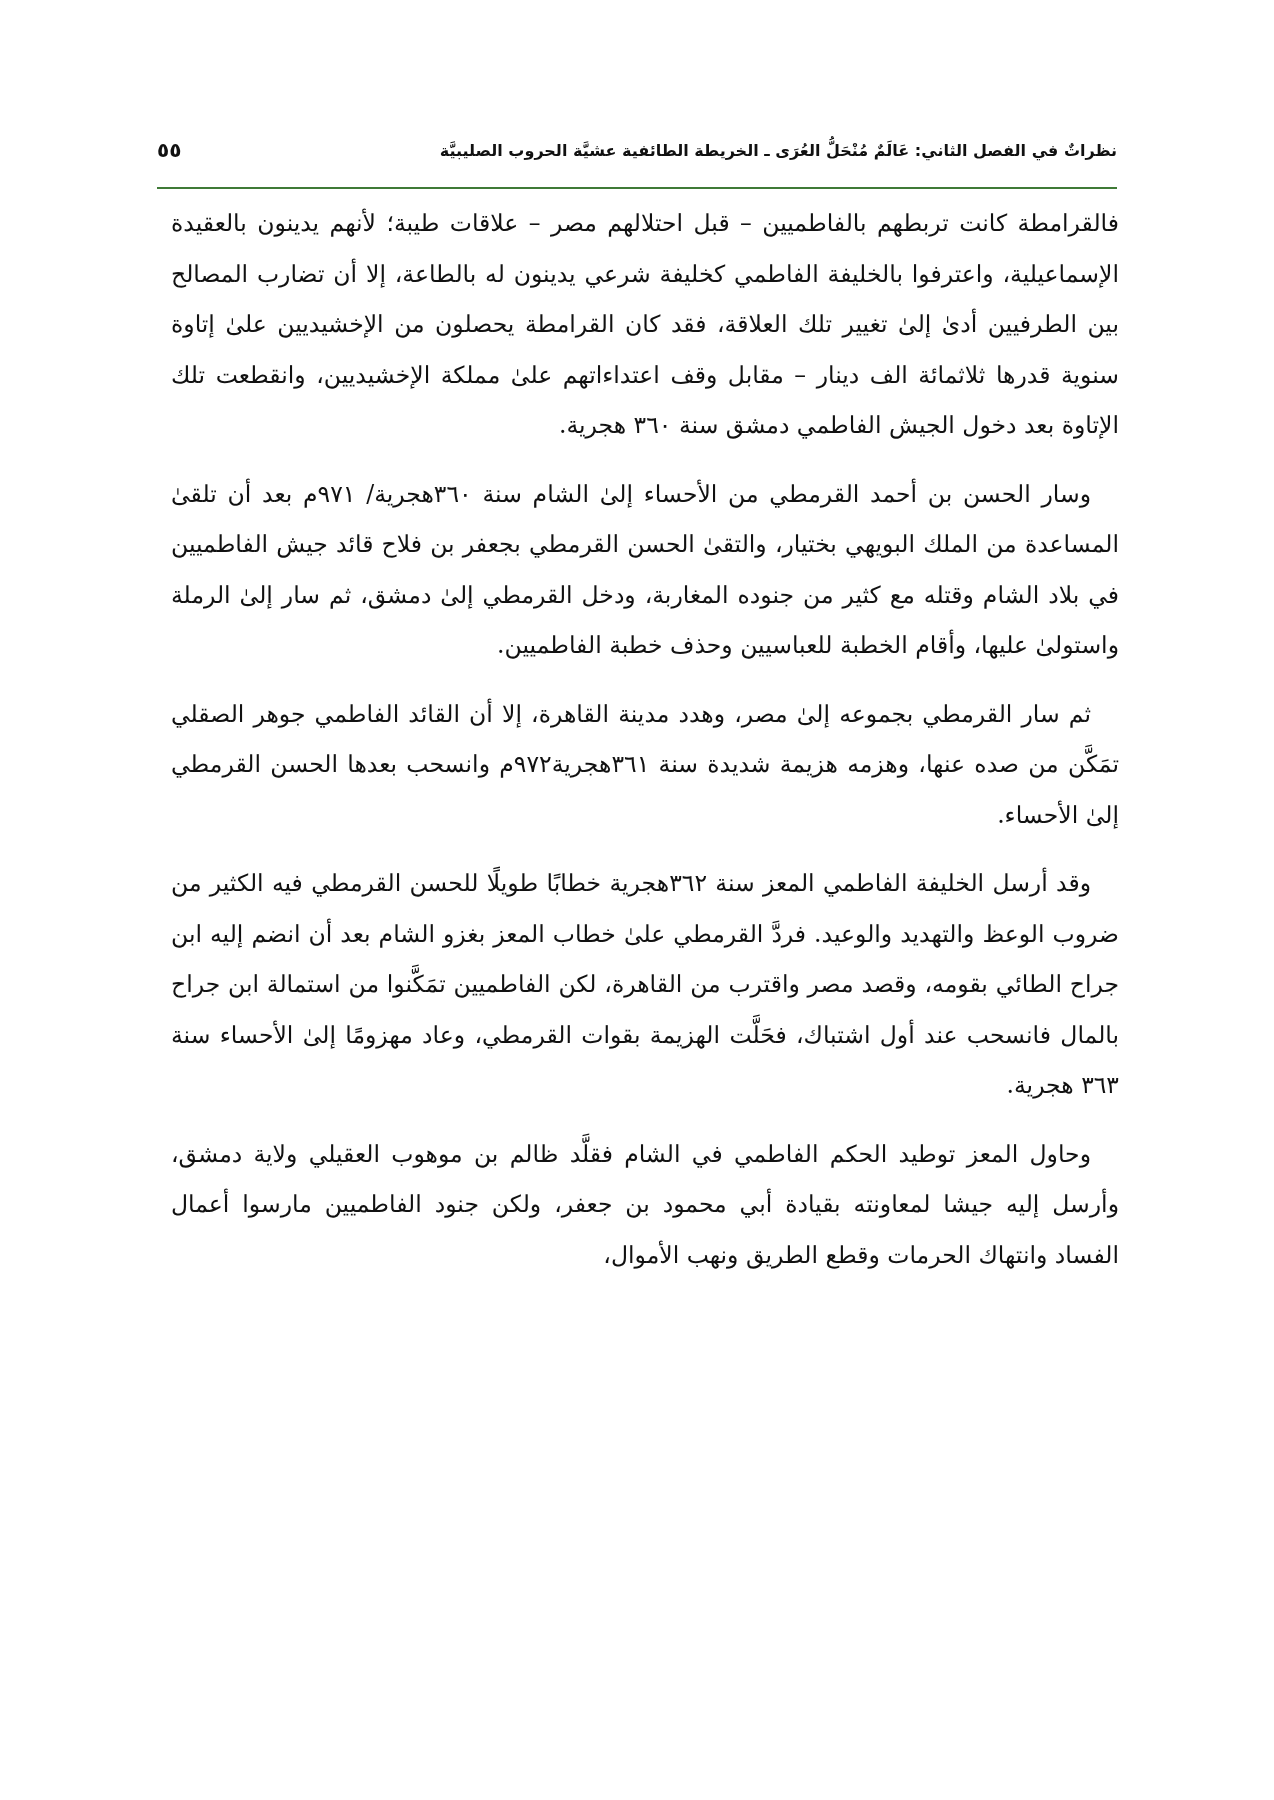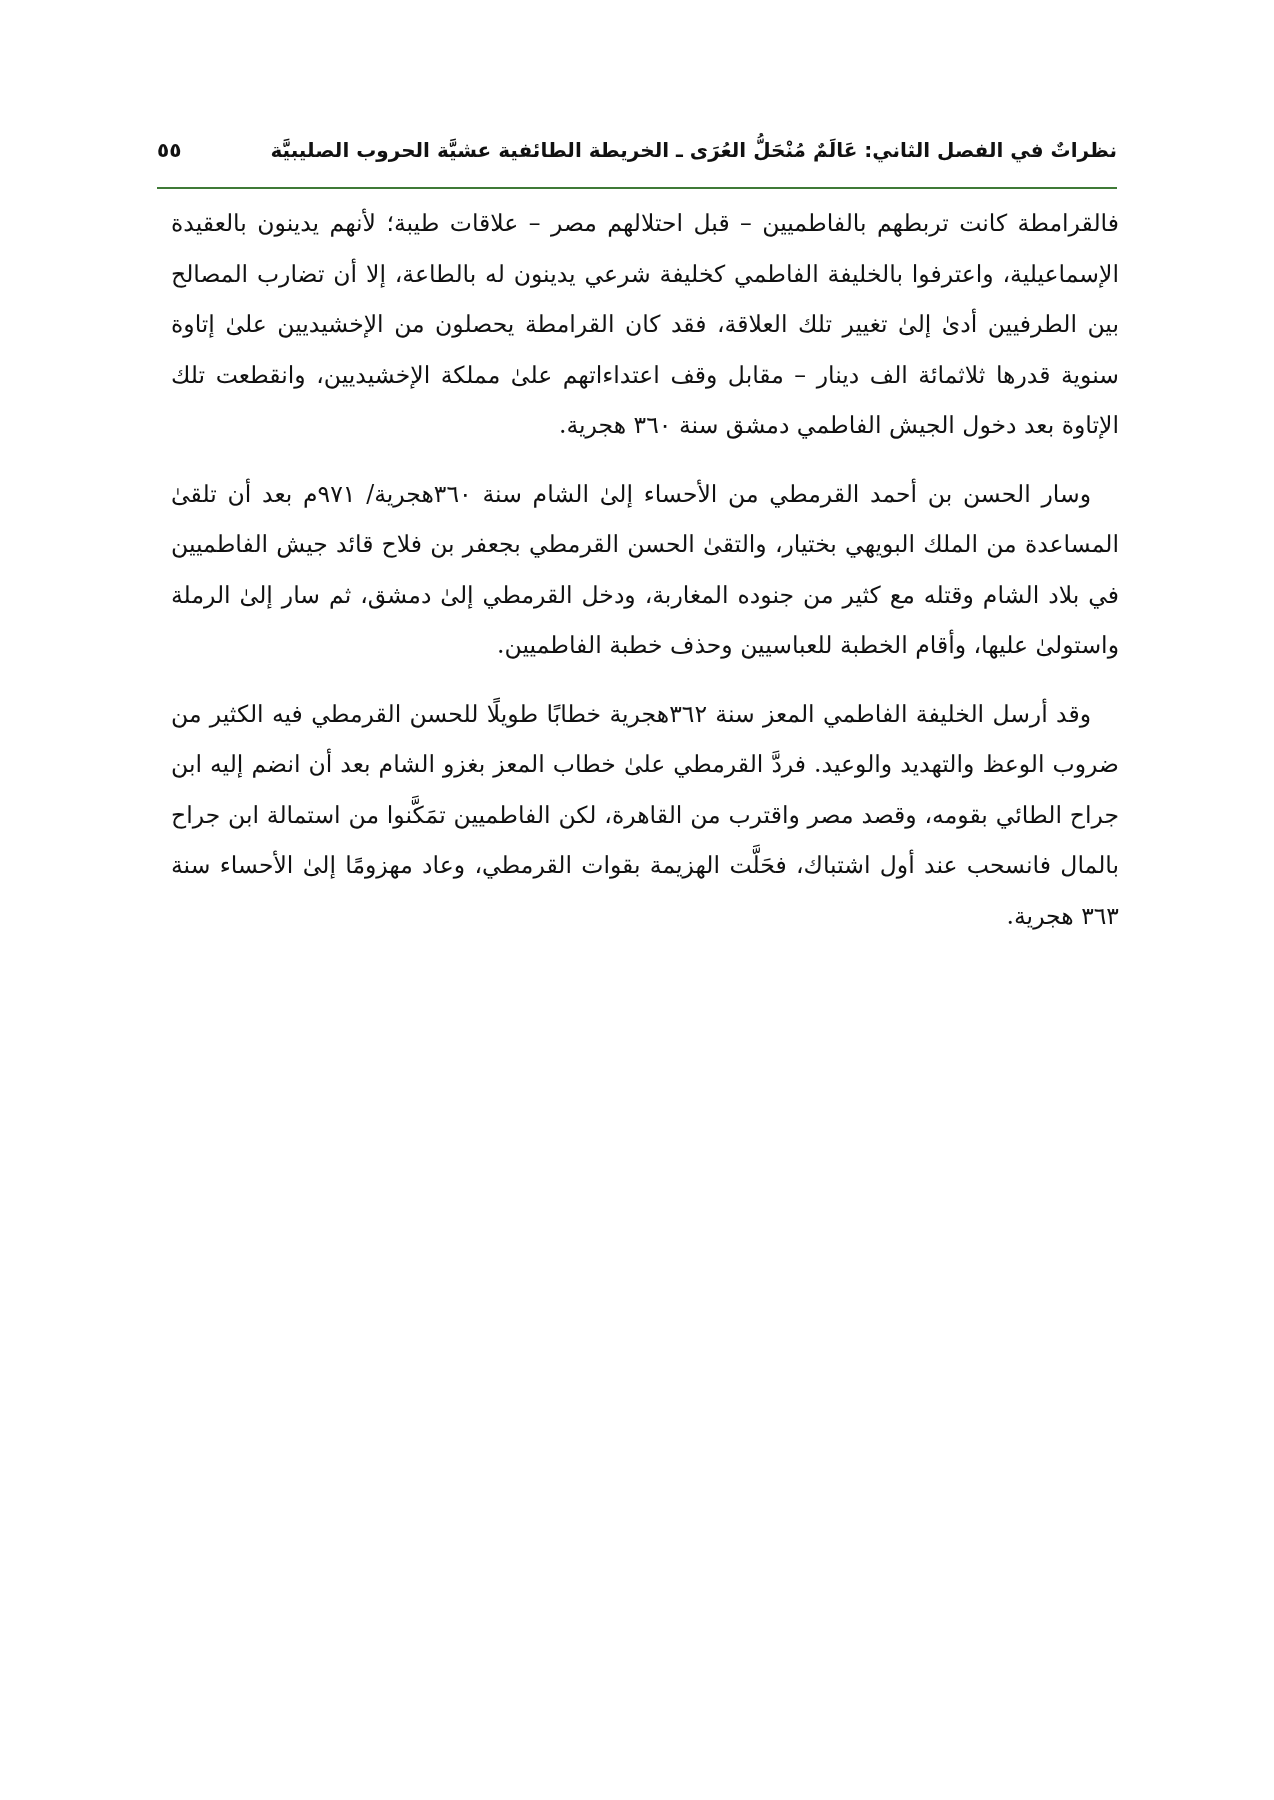--- a/index.html
+++ b/index.html
@@ -3,21 +3,21 @@
 <meta charset="utf-8">
 <style>
   html, body { margin: 0; padding: 0; background: #ffffff; }
   body { width: 1274px; height: 1800px; position: relative; overflow: hidden; }
   .page { position: absolute; left: 0; top: 0; width: 1274px; height: 1800px; background: #fff; }
   .header {
     position: absolute; left: 157px; top: 128px; width: 960px; height: 44px;
     direction: rtl; display: flex; justify-content: space-between; align-items: center;
     font-family: "DejaVu Sans", sans-serif; color: #111;
   }
-  .running-title { font-size: 20px; font-weight: bold; }
+  .running-title { font-size: 16px; font-weight: bold; }
   .page-number { font-size: 20px; font-weight: bold; }
   .rule {
     position: absolute; left: 157px; top: 187px; width: 960px; height: 2px;
     background: #3f7a36;
   }
   .body-text {
     position: absolute; left: 155px; top: 198px; width: 964px;
     direction: rtl; text-align: justify; text-align-last: right;
     font-family: "DejaVu Serif", serif; color: #111;
     font-size: 23.5px; line-height: 50.5px;
@@ -31,15 +31,17 @@
 <div class="page">
   <div class="header">
     <span class="running-title">نظراتٌ في الفصل الثاني: عَالَمٌ مُنْحَلُّ العُرَى ـ الخريطة الطائفية عشيَّة الحروب الصليبيَّة</span>
     <span class="page-number">٥٥</span>
   </div>
   <div class="rule" style="background: rgb(63, 122, 54);"></div>
 
   <div class="body-text">
     <p class="para first">فالقرامطة كانت تربطهم بالفاطميين – قبل احتلالهم مصر – علاقات طيبة؛ لأنهم يدينون بالعقيدة الإسماعيلية، واعترفوا بالخليفة الفاطمي كخليفة شرعي يدينون له بالطاعة، إلا أن تضارب المصالح بين الطرفيين أدىٰ إلىٰ تغيير تلك العلاقة، فقد كان القرامطة يحصلون من الإخشيديين علىٰ إتاوة سنوية قدرها ثلاثمائة الف دينار – مقابل وقف اعتداءاتهم علىٰ مملكة الإخشيديين، وانقطعت تلك الإتاوة بعد دخول الجيش الفاطمي دمشق سنة ٣٦٠ هجرية.</p>
     <p class="para">وسار الحسن بن أحمد القرمطي من الأحساء إلىٰ الشام سنة ٣٦٠هجرية/ ٩٧١م بعد أن تلقىٰ المساعدة من الملك البويهي بختيار، والتقىٰ الحسن القرمطي بجعفر بن فلاح قائد جيش الفاطميين في بلاد الشام وقتله مع كثير من جنوده المغاربة، ودخل القرمطي إلىٰ دمشق، ثم سار إلىٰ الرملة واستولىٰ عليها، وأقام الخطبة للعباسيين وحذف خطبة الفاطميين.</p>
+    <p class="para">ثم سار القرمطي بجموعه إلىٰ مصر، وهدد مدينة القاهرة، إلا أن القائد الفاطمي جوهر الصقلي تمَكَّن من صده عنها، وهزمه هزيمة شديدة سنة ٣٦١هجرية٩٧٢م وانسحب بعدها الحسن القرمطي إلىٰ الأحساء.</p>
     <p class="para">وقد أرسل الخليفة الفاطمي المعز سنة ٣٦٢هجرية خطابًا طويلًا للحسن القرمطي فيه الكثير من ضروب الوعظ والتهديد والوعيد. فردَّ القرمطي علىٰ خطاب المعز بغزو الشام بعد أن انضم إليه ابن جراح الطائي بقومه، وقصد مصر واقترب من القاهرة، لكن الفاطميين تمَكَّنوا من استمالة ابن جراح بالمال فانسحب عند أول اشتباك، فحَلَّت الهزيمة بقوات القرمطي، وعاد مهزومًا إلىٰ الأحساء سنة ٣٦٣ هجرية.</p>
+    <p class="para">وحاول المعز توطيد الحكم الفاطمي في الشام فقلَّد ظالم بن موهوب العقيلي ولاية دمشق، وأرسل إليه جيشا لمعاونته بقيادة أبي محمود بن جعفر، ولكن جنود الفاطميين مارسوا أعمال الفساد وانتهاك الحرمات وقطع الطريق ونهب الأموال،</p>
   </div>
 </div>
 
 </body></html>

